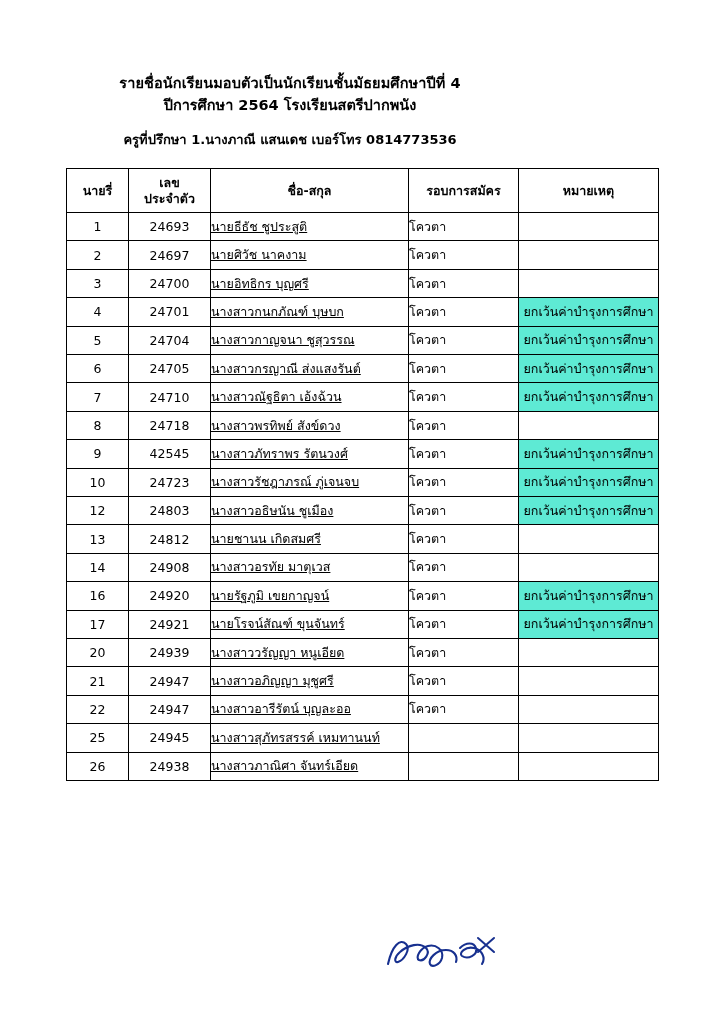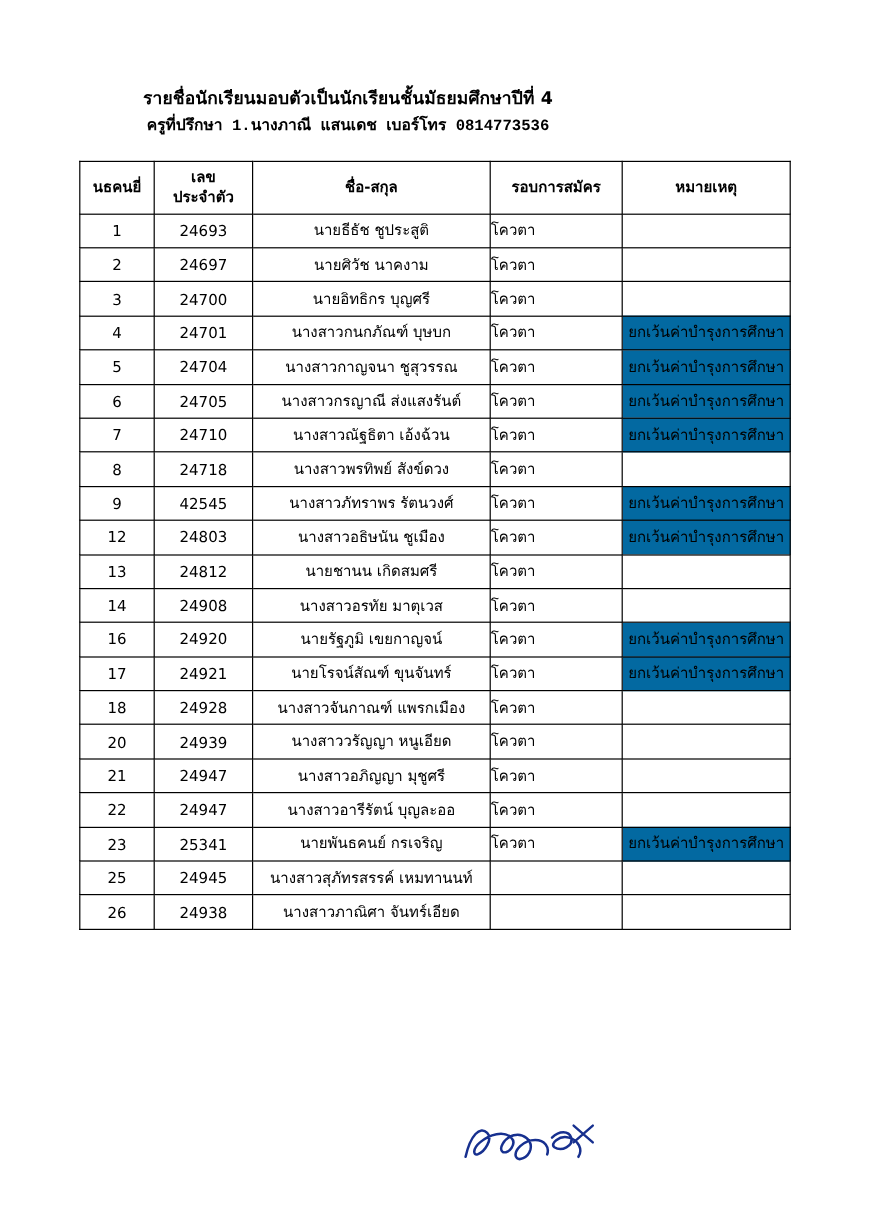--- a/index.html
+++ b/index.html
@@ -37,22 +37,21 @@
   }
   .subtitle-blue {
     font-size: 13px;
     font-weight: bold;
     color: #1f4fd8;
     margin-top: 1px;
   }
   .advisor {
     font-size: 13px;
     font-weight: bold;
-    margin-top: 1px;
-    font-family: Liberation Mono, monospace;
+    margin-top: 13px;
   }
   table.roster {
     width: 592px;
     border-collapse: collapse;
     margin-top: 18px;
     table-layout: fixed;
   }
   table.roster th, table.roster td {
     border: 1px solid #000000;
     font-size: 12.5px;
@@ -68,56 +67,57 @@
     font-size: 12.5px;
   }
   col.c-no    { width: 62px; }
   col.c-id    { width: 82px; }
   col.c-name  { width: 198px; }
   col.c-round { width: 110px; }
   col.c-note  { width: 140px; }
 
   td.no    { text-align: center; font-size: 12px; }
   td.id    { text-align: center; font-size: 12px; }
-  td.name  { text-align: center; padding-left: 16px; font-size: 12.5px; }
+  td.name  { text-align: left; padding-left: 16px; font-size: 12.5px; text-decoration: underline; }
   td.round { text-align: left; padding-left: 10px; font-size: 12.5px; }
   td.note  { text-align: center; font-size: 11.5px; }
   td.note.hl {
-    background: #0369a1;
+    background: #5eead4;
   }
   .sig {
     position: absolute;
     right: 78px;
     bottom: 42px;
     width: 120px;
     height: 58px;
     pointer-events: none;
   }
 </style>
 </head>
 <body>
 
 <div class="page">
 
   <div class="header">
     <div class="title-line">รายชื่อนักเรียนมอบตัวเป็นนักเรียนชั้นมัธยมศึกษาปีที่  4</div>
+    <div class="title-line2">ปีการศึกษา 2564  โรงเรียนสตรีปากพนัง</div>
     <div class="advisor">ครูที่ปรึกษา 1.นางภาณี แสนเดช   เบอร์โทร 0814773536</div>
   </div>
 
   <table class="roster">
     <colgroup>
       <col class="c-no">
         <col class="c-id">
         <col class="c-name">
         <col class="c-round">
         <col class="c-note">
     </colgroup>
     <thead>
       <tr>
-        <th>นธคนยี่</th>
+        <th>นายรี่</th>
         <th>
           <span>เลข</span><br>
           <span>ประจำตัว</span>
         </th>
         <th>ชื่อ-สกุล</th>
         <th>รอบการสมัคร</th>
         <th>หมายเหตุ</th>
       </tr>
     </thead>
     <tbody id="roster-body">
@@ -178,20 +178,27 @@
           <td class="note"></td>
         </tr>
         <tr>
           <td class="no">9</td>
           <td class="id">42545</td>
           <td class="name">นางสาวภัทราพร  รัตนวงศ์</td>
           <td class="round">โควตา</td>
           <td class="note hl">ยกเว้นค่าบำรุงการศึกษา</td>
         </tr>
         <tr>
+          <td class="no">10</td>
+          <td class="id">24723</td>
+          <td class="name">นางสาวรัชฎาภรณ์  ภู่เจนจบ</td>
+          <td class="round">โควตา</td>
+          <td class="note hl">ยกเว้นค่าบำรุงการศึกษา</td>
+        </tr>
+        <tr>
           <td class="no">12</td>
           <td class="id">24803</td>
           <td class="name">นางสาวอธิษนัน  ชูเมือง</td>
           <td class="round">โควตา</td>
           <td class="note hl">ยกเว้นค่าบำรุงการศึกษา</td>
         </tr>
         <tr>
           <td class="no">13</td>
           <td class="id">24812</td>
           <td class="name">นายชานน  เกิดสมศรี</td>
@@ -213,53 +220,39 @@
           <td class="note hl">ยกเว้นค่าบำรุงการศึกษา</td>
         </tr>
         <tr>
           <td class="no">17</td>
           <td class="id">24921</td>
           <td class="name">นายโรจน์สัณฑ์  ขุนจันทร์</td>
           <td class="round">โควตา</td>
           <td class="note hl">ยกเว้นค่าบำรุงการศึกษา</td>
         </tr>
         <tr>
-          <td class="no">18</td>
-          <td class="id">24928</td>
-          <td class="name">นางสาวจันกาณฑ์  แพรกเมือง</td>
-          <td class="round">โควตา</td>
-          <td class="note"></td>
-        </tr>
-        <tr>
           <td class="no">20</td>
           <td class="id">24939</td>
           <td class="name">นางสาววรัญญา  หนูเอียด</td>
           <td class="round">โควตา</td>
           <td class="note"></td>
         </tr>
         <tr>
           <td class="no">21</td>
           <td class="id">24947</td>
           <td class="name">นางสาวอภิญญา  มุชูศรี</td>
           <td class="round">โควตา</td>
           <td class="note"></td>
         </tr>
         <tr>
           <td class="no">22</td>
           <td class="id">24947</td>
           <td class="name">นางสาวอารีรัตน์  บุญละออ</td>
           <td class="round">โควตา</td>
           <td class="note"></td>
-        </tr>
-        <tr>
-          <td class="no">23</td>
-          <td class="id">25341</td>
-          <td class="name">นายพันธคนย์  กรเจริญ</td>
-          <td class="round">โควตา</td>
-          <td class="note hl">ยกเว้นค่าบำรุงการศึกษา</td>
         </tr>
         <tr>
           <td class="no">25</td>
           <td class="id">24945</td>
           <td class="name">นางสาวสุภัทรสรรค์  เหมทานนท์</td>
           <td class="round"></td>
           <td class="note"></td>
         </tr>
         <tr>
           <td class="no">26</td>

